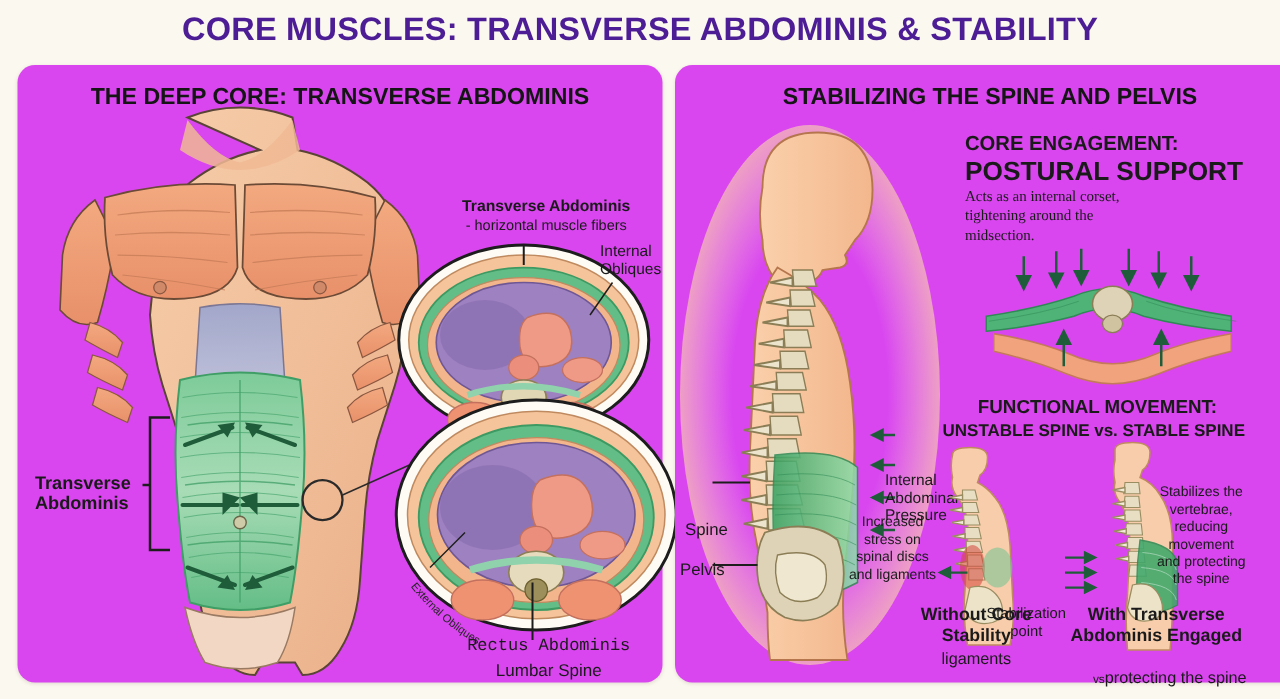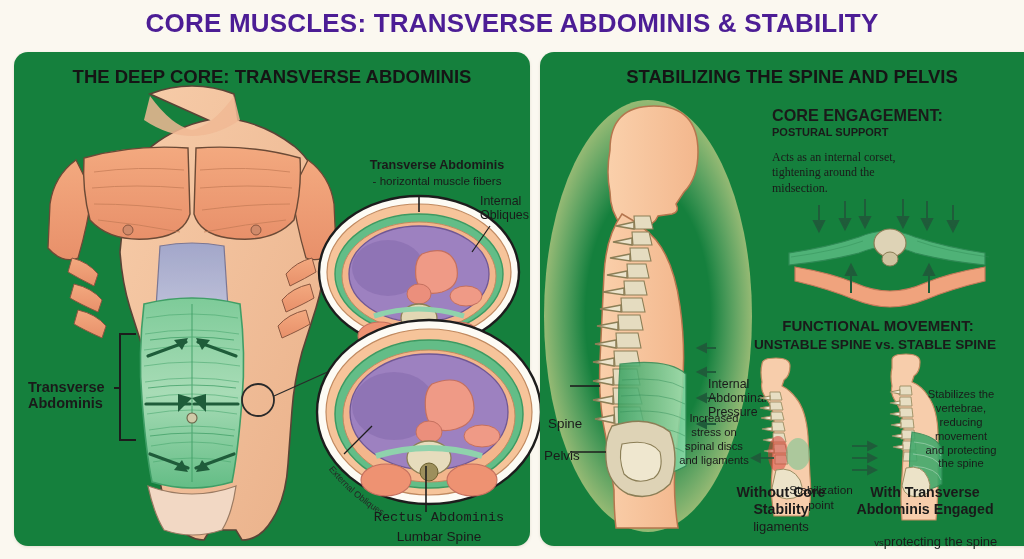--- a/index.html
+++ b/index.html
@@ -17,21 +17,21 @@
     position:absolute;top:8px;left:0;width:1024px;
     text-align:center;
     font-size:26px;font-weight:bold;letter-spacing:.2px;
     color:#4c1d95;
     white-space:nowrap;
   }
 
   
   .panel{
     position:absolute;
-    background:#15803d;
+    background:#d946ef;
     border-radius:14px;
     box-shadow:0 1px 3px rgba(120,110,80,.18);
   }
   #panel-left{left:14px;top:52px;width:516px;height:494px;}
   #panel-right{left:540px;top:52px;width:504px;height:494px;}
 
   .panel-title{
     position:absolute;left:0;width:100%;top:14px;
     text-align:center;font-size:18.5px;font-weight:bold;color:#151515;
     white-space:nowrap;
@@ -311,21 +311,21 @@
       <path d="M58,356 L22,356" stroke="#1d1d1d" stroke-width="1.6"></path>
     </svg>
 
     <div class="lbl" style="left:8px;top:330px;font-size:13.4px;margin-top:34px;">Spine</div>
     <div class="lbl" style="left:4px;top:396px;font-size:13.4px;">Pelvis</div>
     <div class="lbl" style="left:168px;top:325px;font-size:12.4px;">Internal
 Abdominal
 Pressure</div>
 
     <div class="lbl b" style="left:232px;top:54px;font-size:16.2px;">CORE ENGAGEMENT:</div>
-    <div class="lbl b" style="left:232px;top:74px;font-size:11px;">POSTURAL SUPPORT</div>
+    <div class="lbl b" style="left:232px;top:74px;font-size:21px;">POSTURAL SUPPORT</div>
     <div class="lbl" style="left:232px;top:98px;font-size:12px;line-height:1.28;font-family:Liberation Serif, serif;">Acts as an internal corset,
 tightening around the
 midsection.</div>
 
     <svg class="art" style="left:245px;top:145px" width="210" height="100" viewBox="0 0 210 100">
 
       <g stroke="#1f5c3a" stroke-width="2" fill="#1f5c3a">
         <path d="M34,8 l0,20"></path>
           <polygon points="34,34 29,24 39,24"></polygon>
         <path d="M60,4 l0,22"></path>

